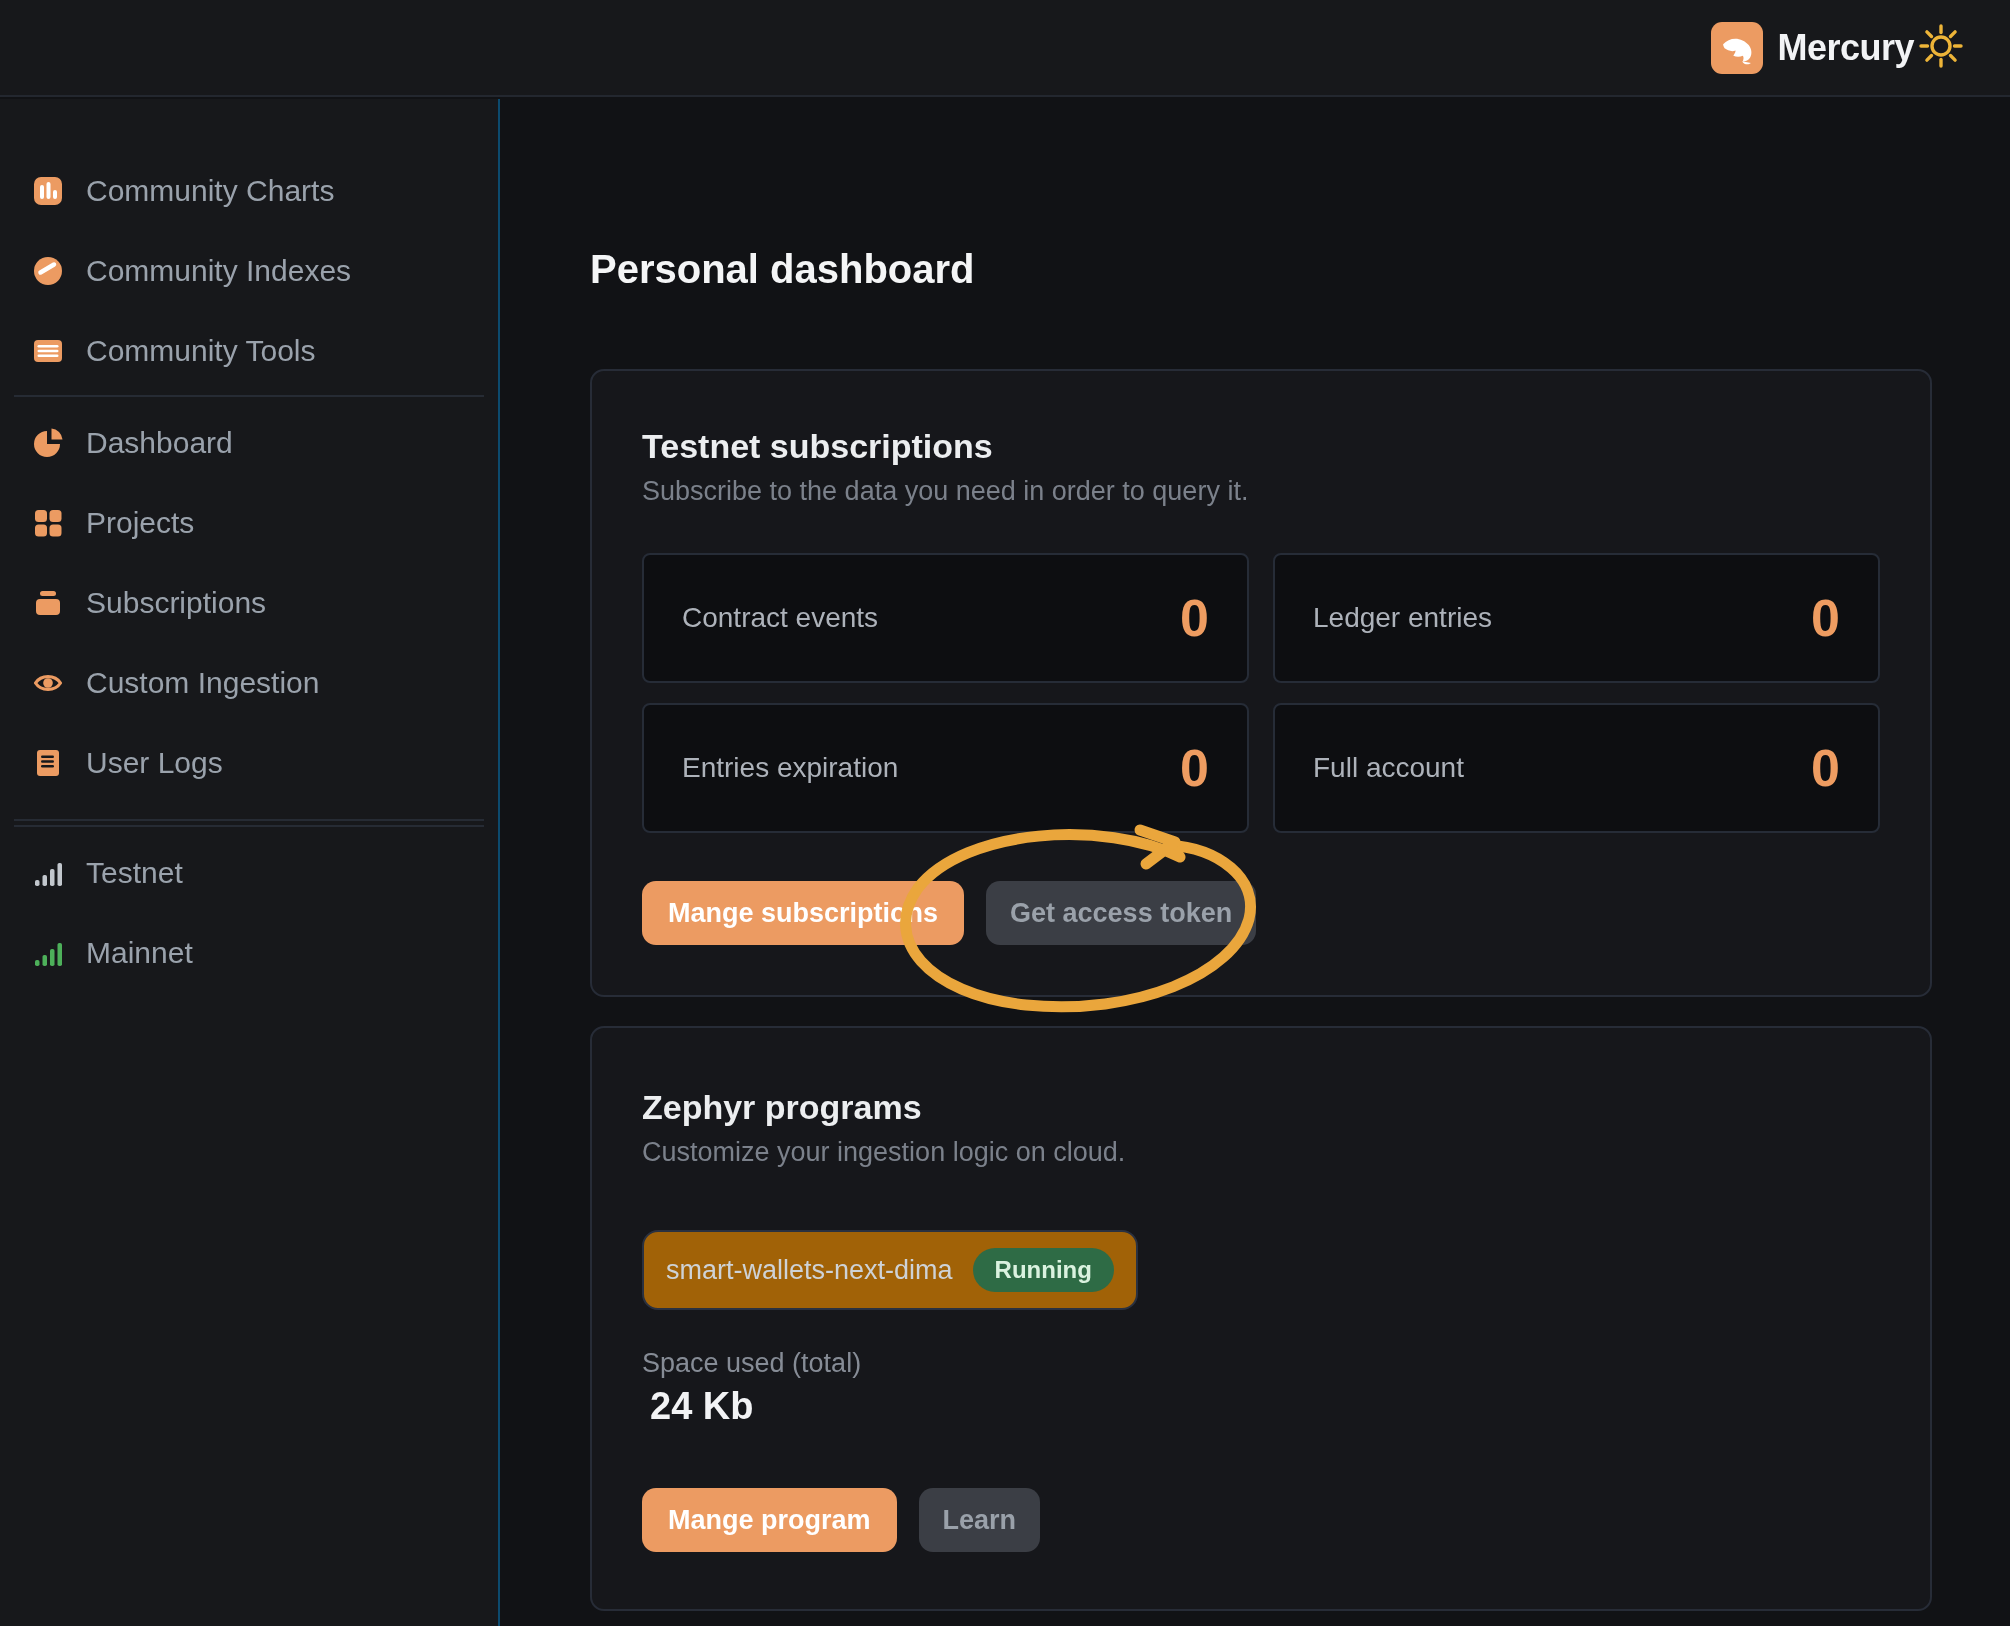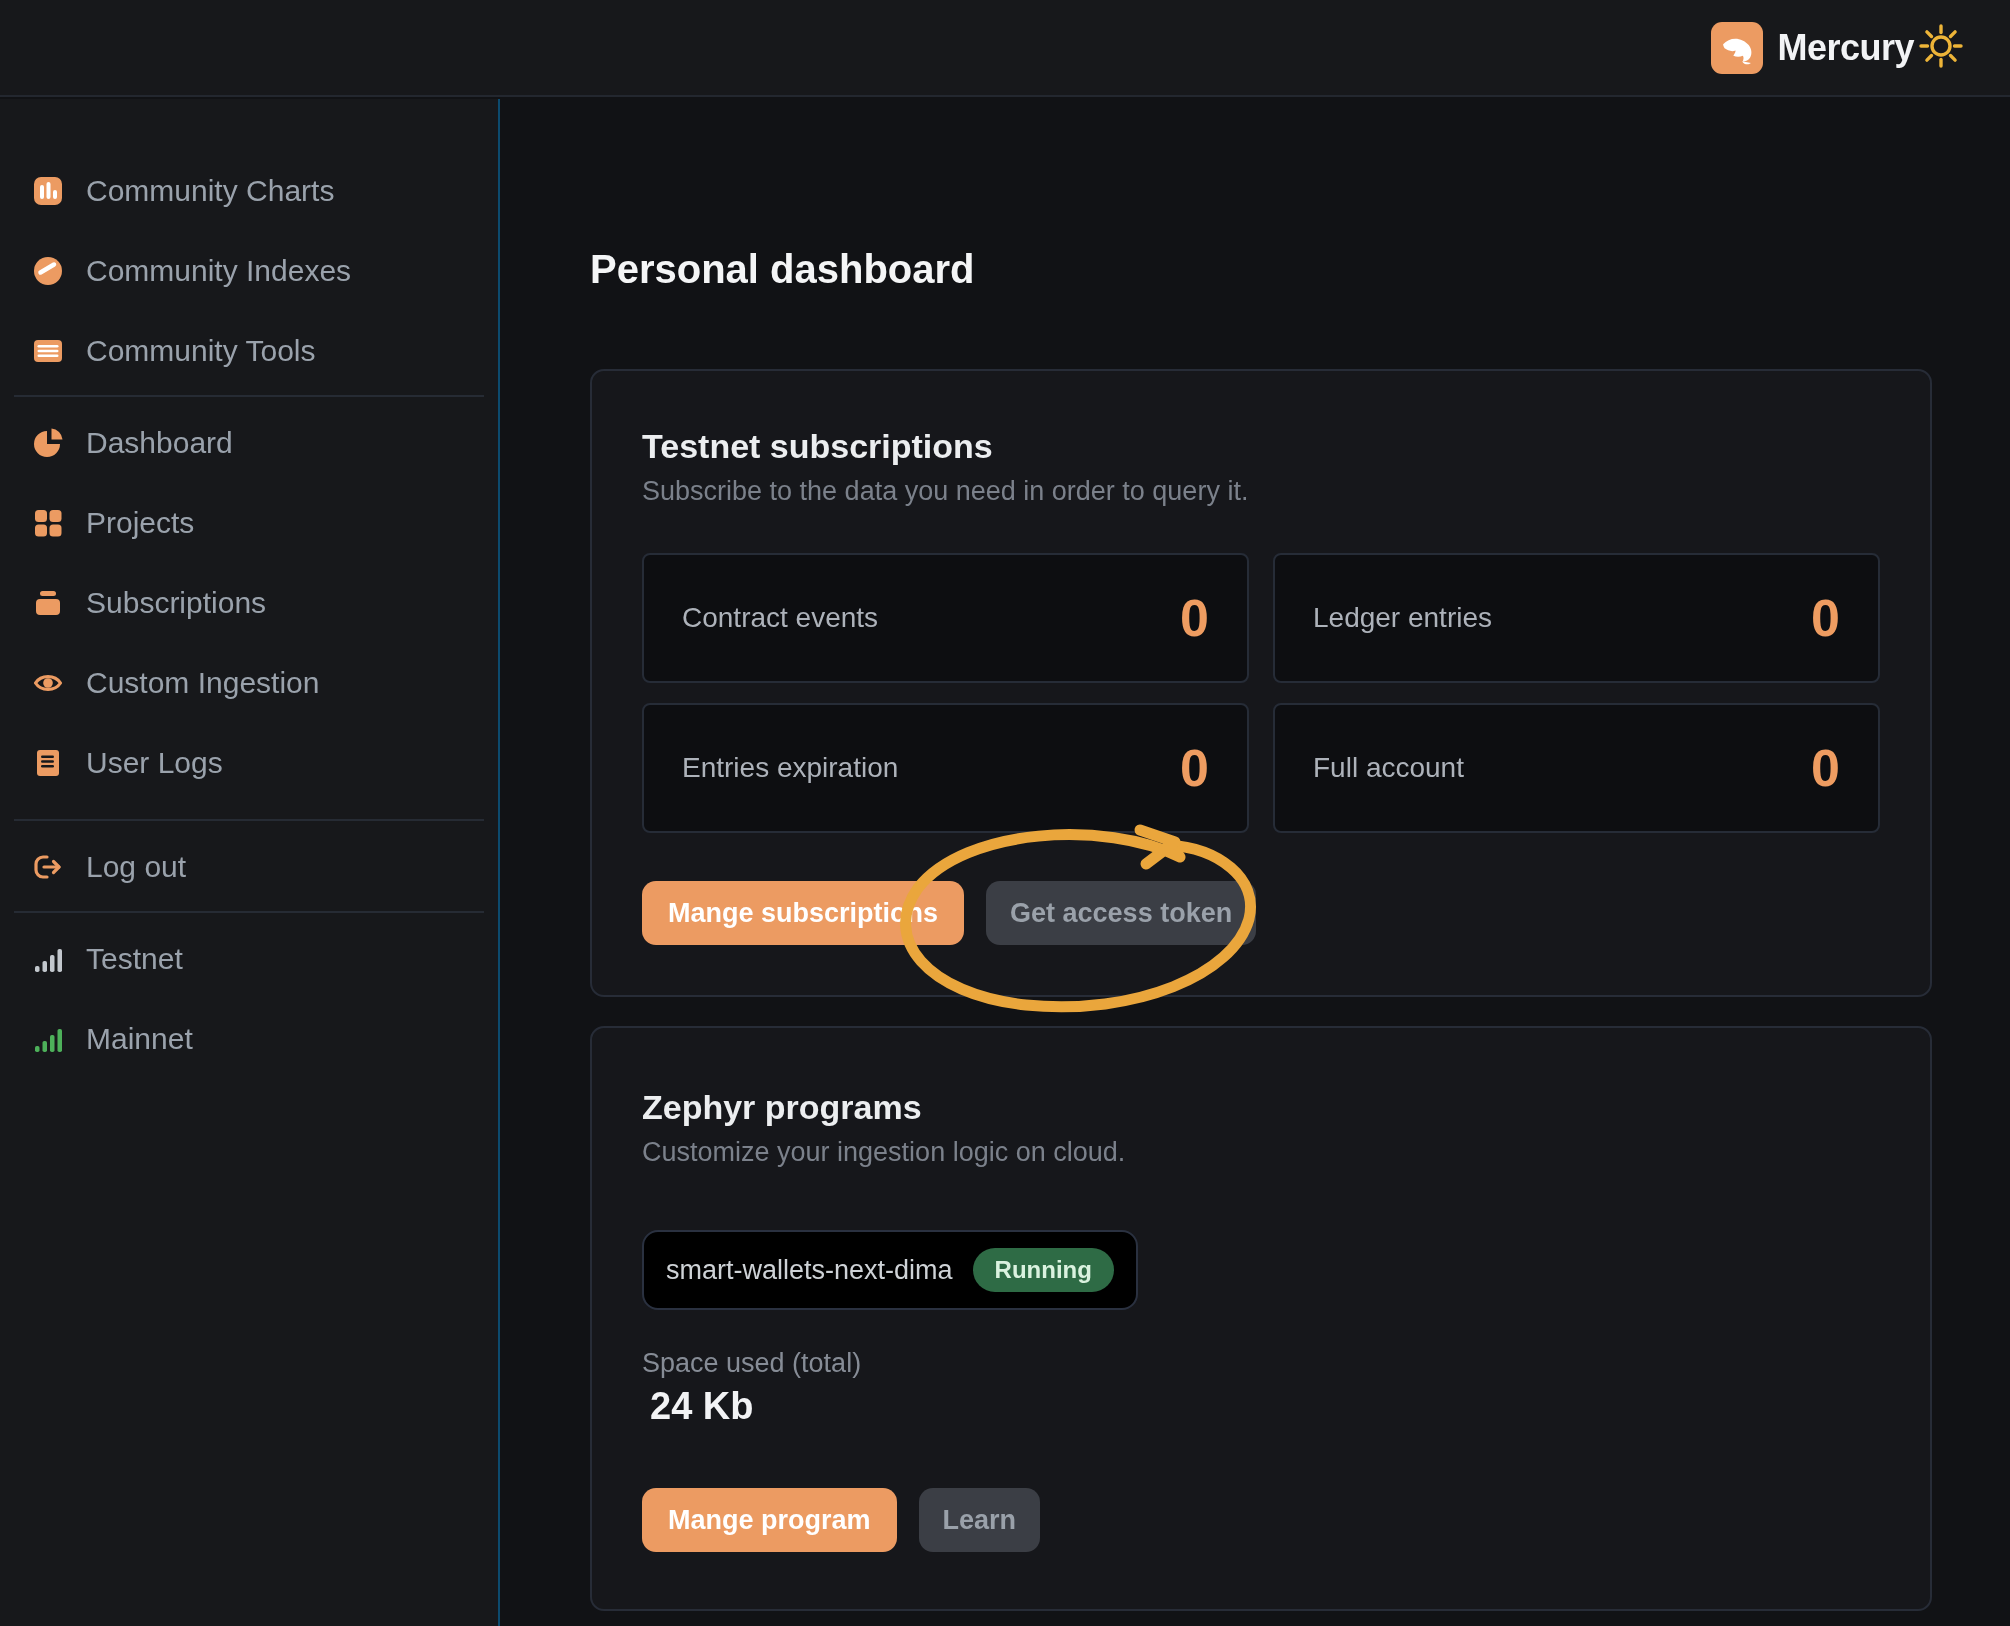--- a/index.html
+++ b/index.html
@@ -43,21 +43,21 @@
   .tile-label{font-size:28px;color:#adb2ba;}
   .tile-value{font-size:52px;font-weight:bold;color:#ee9c61;}
 
   .btn-row{display:flex;gap:22px;margin-top:48px;align-items:center;}
   .btn{height:64px;border:none;border-radius:14px;font-size:27px;
        font-family:"Liberation Sans",sans-serif;cursor:pointer;white-space:nowrap;}
   .btn-primary{background:#ec9b62;color:#ffffff;font-weight:600;padding:0 26px;}
   .btn-secondary{background:#3b3e45;color:#9aa1aa;font-weight:700;padding:0 24px;}
 
   .program-item{display:inline-flex;align-items:center;gap:20px;margin-top:62px;
-                height:80px;padding:0 22px;background:#000000;border:2px solid #2a3140;
+                height:80px;padding:0 22px;background:#a16207;border:2px solid #2a3140;
                 border-radius:16px;box-sizing:border-box;cursor:pointer;}
   .program-name{font-size:27px;color:#ced2d6;}
   .status-badge{background:#2e6b45;color:#daf2df;font-size:24px;font-weight:600;
                 padding:8px 22px;border-radius:24px;}
   .space-label{margin-top:38px;font-size:27px;color:#868c96;}
   .space-value{margin-top:6px;font-size:38px;font-weight:bold;color:#f2f3f5;margin-left:8px;}
   .btn-row-zephyr{margin-top:60px;}
 
   
   .annotation{position:absolute;left:870px;top:812px;pointer-events:none;z-index:6;}
@@ -183,30 +183,20 @@
           <rect x="8" y="7.5" width="13" height="2.6" rx="1.3" fill="#17181b"></rect>
           <rect x="8" y="12.2" width="13" height="2.6" rx="1.3" fill="#17181b"></rect>
           <rect x="8" y="16.9" width="13" height="2.6" rx="1.3" fill="#17181b"></rect>
         </svg>
       </span>
       <span class="nav-label">User Logs</span>
     </div>
 
     <div class="nav-divider mt16"></div>
 
-    <div class="nav-item mt6">
-      <span class="nav-icon">
-        <svg width="30" height="30" viewBox="0 0 30 30" fill="none" stroke="#ec9b62" stroke-width="3.2" stroke-linecap="round" stroke-linejoin="round">
-          <path d="M14 5 H10 C6.1 5 3 8.1 3 12 v6 c0 3.9 3.1 7 7 7 h4"></path>
-          <line x1="11" y1="15" x2="26" y2="15"></line>
-          <polyline points="20.5,9.5 26,15 20.5,20.5"></polyline>
-        </svg>
-      </span>
-      <span class="nav-label">Log out</span>
-    </div>
 
     <div class="nav-divider"></div>
 
     <div class="nav-item mt6">
       <span class="nav-icon">
         <svg width="30" height="30" viewBox="0 0 30 30" fill="#c2c7cd">
           <rect x="2" y="22" width="4.5" height="6" rx="1.8"></rect>
           <rect x="9.5" y="17" width="4.5" height="11" rx="1.8"></rect>
           <rect x="17" y="11" width="4.5" height="17" rx="1.8"></rect>
           <rect x="24.5" y="5" width="4.5" height="23" rx="1.8"></rect>

